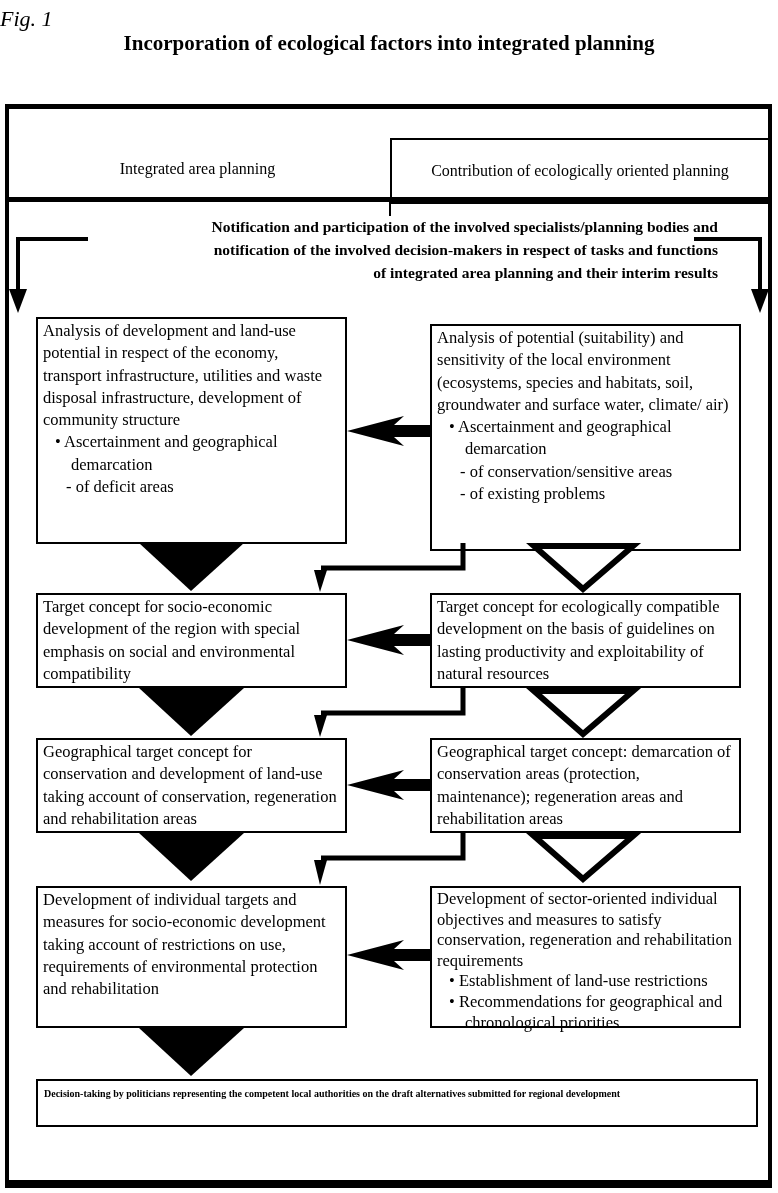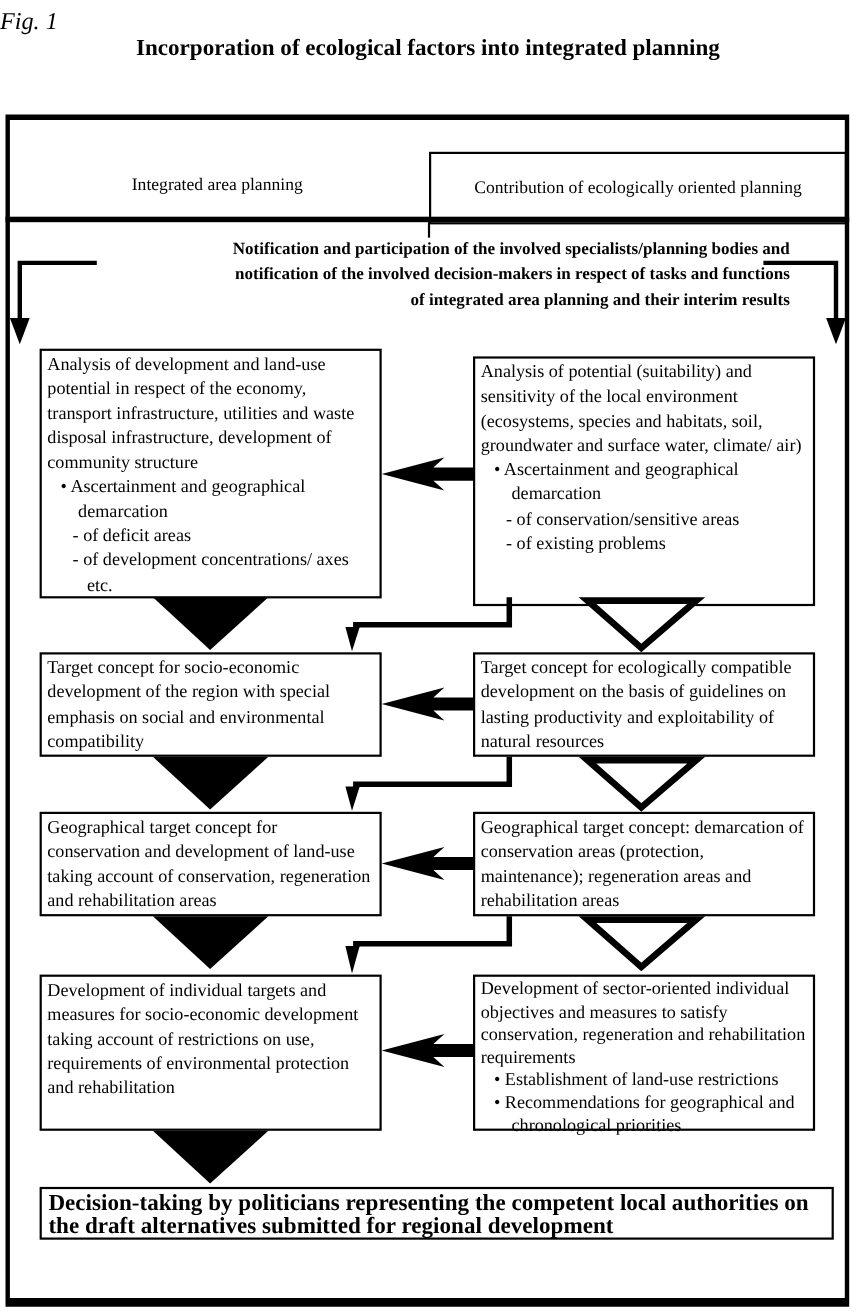--- a/index.html
+++ b/index.html
@@ -40,21 +40,21 @@
   .box{
     position:absolute;border:2px solid #000;background:#fff;box-sizing:border-box;
     font-size:16.5px;line-height:22.3px;padding:1px 5px 0 5px;overflow:visible;
   }
   .box.tight{line-height:20.6px;}
   .b-row{padding-left:28px;text-indent:-16px;}
   .b-row::before{content:"\2022  ";}
   .d-row{padding-left:36px;text-indent:-13px;}
   .d-row::before{content:"- ";}
   .decision{
-    font-weight:bold;font-size:21px;line-height:21px;padding:2px 6px;
+    font-weight:bold;font-size:10px;line-height:21px;padding:2px 6px;
   }
   svg.overlay{
     position:absolute;left:0;top:0;width:778px;height:1193px;
     pointer-events:none;
   }
 </style>
 </head>
 <body>
 
 <div class="abs fig-label">Fig. 1</div>
@@ -69,21 +69,20 @@
 <div class="abs notification">
   <div>Notification and participation of the involved specialists/planning bodies and</div>
   <div>notification of the involved decision-makers in respect of tasks and functions</div>
   <div>of integrated area planning and their interim results</div>
 </div>
 
 <div class="box" style="left:36px;top:317px;width:311px;height:227px">
   <div>Analysis of development and land-use potential in respect of the economy, transport infrastructure, utilities and waste disposal infrastructure, development of community structure</div>
   <div class="b-row">Ascertainment and geographical demarcation</div>
   <div class="d-row">of deficit areas</div>
-  <div class="d-row">of development concentrations/ axes etc.</div>
 </div>
 <div class="box" style="left:430px;top:324px;width:311px;height:227px">
   <div>Analysis of potential (suitability) and sensitivity of the local environment (ecosystems, species and habitats, soil, groundwater and surface water, climate/ air)</div>
   <div class="b-row">Ascertainment and geographical demarcation</div>
   <div class="d-row">of conservation/sensitive areas</div>
   <div class="d-row">of existing problems</div>
 </div>
 
 <div class="box" style="left:36px;top:593px;width:311px;height:95px">
   <div>Target concept for socio-economic development of the region with special emphasis on social and environmental compatibility</div>

